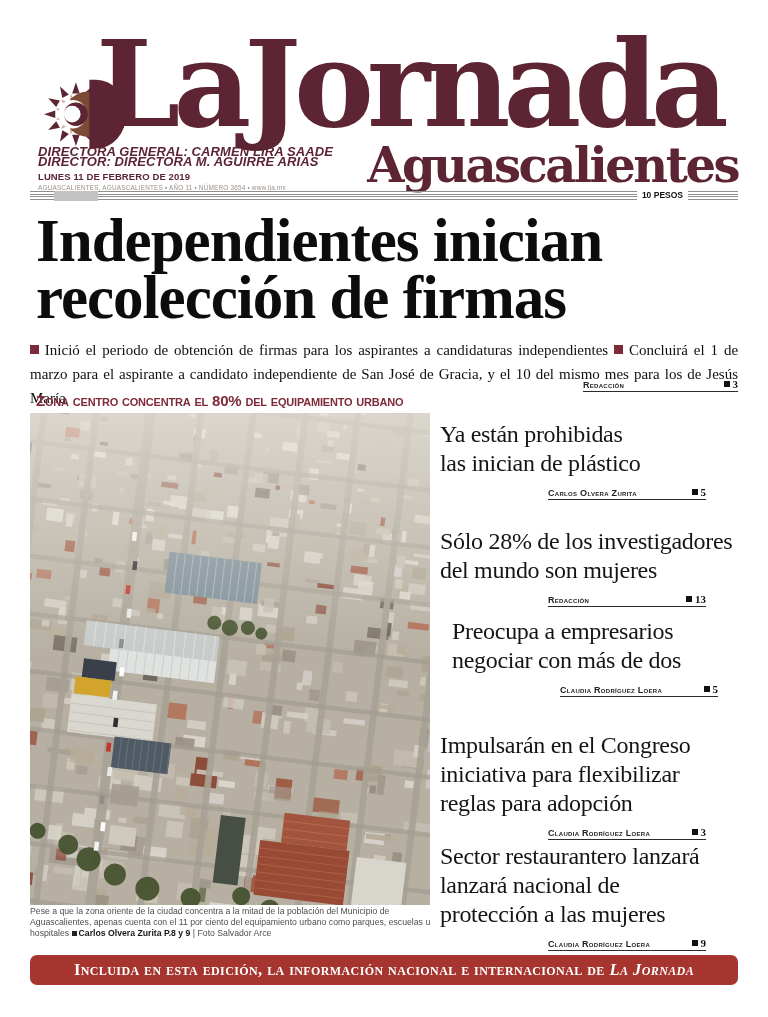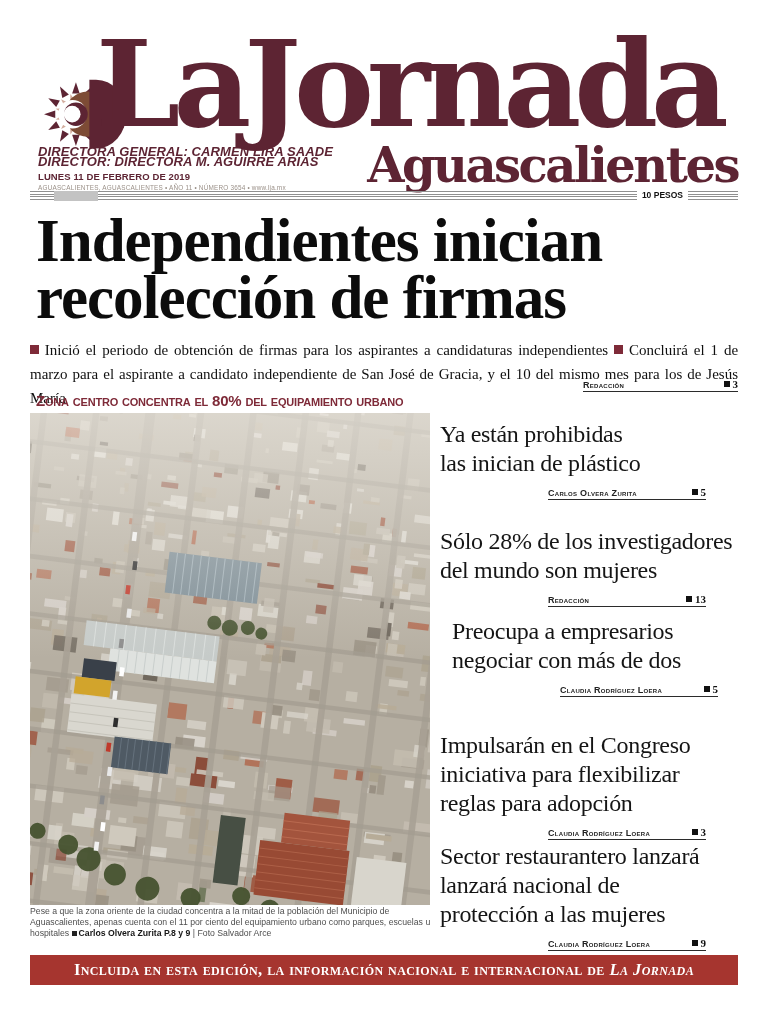--- a/index.html
+++ b/index.html
@@ -55,21 +55,21 @@
   .story h3{margin:0;font-family:"Liberation Serif",serif;font-weight:400;
     font-size:24px;line-height:29px;letter-spacing:-.3px;color:#151515;}
   .story h3 div{white-space:nowrap;}
   .story .byline{width:158px;margin:8px 32px 0 auto;}
   .s1{top:420px;} .s2{top:527px;} .s3{top:617px;margin-left:12px;} .s4{top:731px;} .s5{top:842px;}
 
   
   .banner{left:30px;top:955px;width:708px;height:30px;background:var(--banner-red);
     color:#fff;display:flex;align-items:center;justify-content:center;
     font-family:"Liberation Serif",serif;font-weight:bold;font-variant:small-caps;
-    font-size:16.5px;letter-spacing:.4px;white-space:nowrap;}
+    font-size:16.5px;letter-spacing:.4px;white-space:nowrap;border-radius:7px;}
   .banner i{margin-left:5px;}
 </style>
 </head>
 <body>
 
 <div class="abs" style="inset:0">
 
   <div class="abs logo">
     <svg id="logo-svg" viewBox="0 0 100 90">
         <polygon points="62.6,39.5,76.0,44.0,62.6,48.5" fill="#5d2433"></polygon>

